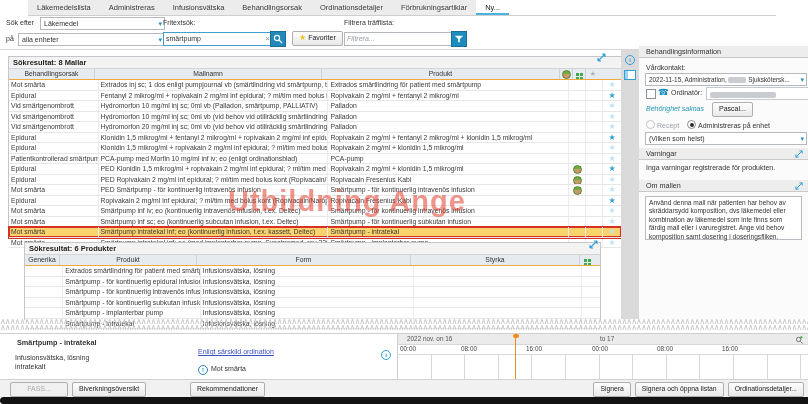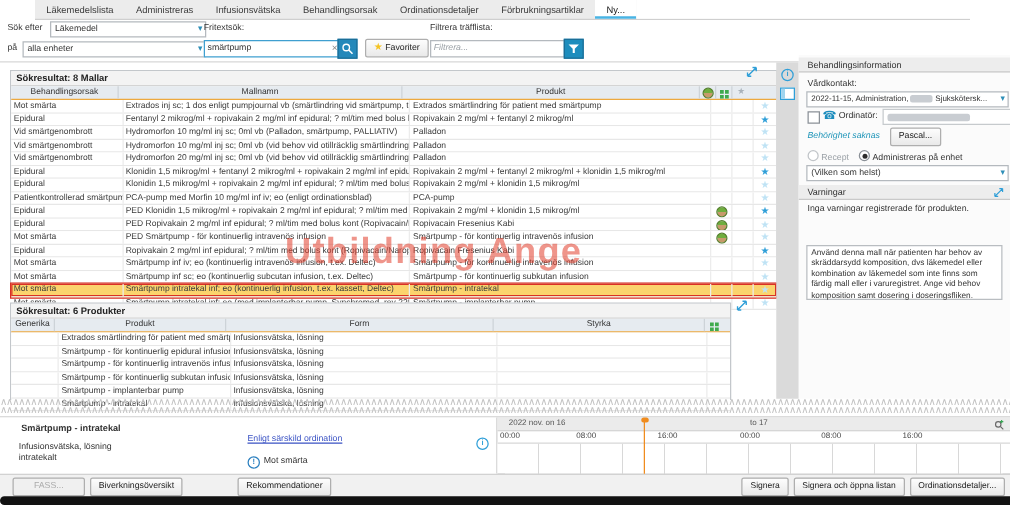--- a/index.html
+++ b/index.html
@@ -309,21 +309,21 @@
       <div class="c c-ic1"><span class="ped-icon" style="visibility: hidden;"></span></div>
       <div class="c c-ic2"></div>
       <div class="c c-star"><span class="star">★</span></div>
     </div>
   </div>
   </div>
   <svg class="expand-ic" style="left:597px;top:53px;" viewBox="0 0 9 9">
     <path d="M1 8 L8 1 M1 8 L1 5 M1 8 L4 8 M8 1 L5 1 M8 1 L8 4" stroke="#2f9fd8" stroke-width="1.1" fill="none"></path>
   </svg>
 
-  <div class="tbl" style="left:8px;top:242px;width:575px;height:76px;">
+  <div class="tbl" style="left:24px;top:242px;width:575px;height:76px;">
     <div class="tbl-title">Sökresultat: 6 Produkter</div>
     <div class="thead">
       <div class="th p2-gen">Generika</div>
       <div class="th p2-prod">Produkt</div>
       <div class="th p2-form">Form</div>
       <div class="th p2-styr">Styrka</div>
       <div class="th p2-ic"><span class="gsq"></span></div>
     </div>
     <div id="prod-rows">
     <div class="trow">
@@ -408,20 +408,26 @@
       <span>(Vilken som helst)</span>
       <span class="caret">▾</span>
     </div>
     <div class="sec-hdr" style="top:104px;">
       <span>Varningar</span>
       <svg style="position:absolute;right:5px;top:2px;" width="8" height="8" viewBox="0 0 9 9">
         <path d="M1 8 L8 1 M1 8 L1 5 M1 8 L4 8 M8 1 L5 1 M8 1 L8 4" stroke="#2f9fd8" stroke-width="1.1" fill="none"></path>
       </svg>
     </div>
     <span class="rp-lbl" style="left:7px;top:120px;">Inga varningar registrerade för produkten.</span>
+    <div class="sec-hdr" style="top:136px;">
+      <span>Om mallen</span>
+      <svg style="position:absolute;right:5px;top:2px;" width="8" height="8" viewBox="0 0 9 9">
+        <path d="M1 8 L8 1 M1 8 L1 5 M1 8 L4 8 M8 1 L5 1 M8 1 L8 4" stroke="#2f9fd8" stroke-width="1.1" fill="none"></path>
+      </svg>
+    </div>
     <div class="om-box" style="left:6px;top:152px;width:149px;height:38px;">Använd denna mall när patienten har behov av skräddarsydd komposition, dvs läkemedel eller kombination av läkemedel som inte finns som färdig mall eller i varuregistret. Ange vid behov komposition samt dosering i doseringsfliken.</div>
   </div>
 
   <div class="zigzag">
     <div class="zigzag-row">∧∧∧∧∧∧∧∧∧∧∧∧∧∧∧∧∧∧∧∧∧∧∧∧∧∧∧∧∧∧∧∧∧∧∧∧∧∧∧∧∧∧∧∧∧∧∧∧∧∧∧∧∧∧∧∧∧∧∧∧∧∧∧∧∧∧∧∧∧∧∧∧∧∧∧∧∧∧∧∧∧∧∧∧∧∧∧∧∧∧∧∧∧∧∧∧∧∧∧∧∧∧∧∧∧∧∧∧∧∧∧∧∧∧∧∧∧∧∧∧∧∧∧∧∧∧∧∧∧∧∧∧∧∧∧∧∧∧∧∧∧∧∧∧∧∧∧∧∧∧∧∧∧∧∧∧∧∧∧∧∧∧∧∧∧∧∧∧∧∧∧∧∧∧∧∧∧∧∧∧∧∧∧∧∧∧∧∧∧∧∧∧∧∧∧∧∧∧∧∧∧∧∧∧∧∧∧∧∧∧∧∧∧∧∧∧∧∧∧∧∧∧∧∧∧∧∧∧∧∧∧∧∧∧∧∧∧∧∧∧∧∧∧∧∧∧∧∧∧∧∧∧∧∧∧∧∧∧∧∧∧∧∧∧∧∧∧∧∧∧∧∧∧∧∧∧∧∧∧∧∧∧∧∧∧∧∧∧∧∧∧∧∧∧∧∧∧∧∧∧</div>
       <div class="zigzag-row">∧∧∧∧∧∧∧∧∧∧∧∧∧∧∧∧∧∧∧∧∧∧∧∧∧∧∧∧∧∧∧∧∧∧∧∧∧∧∧∧∧∧∧∧∧∧∧∧∧∧∧∧∧∧∧∧∧∧∧∧∧∧∧∧∧∧∧∧∧∧∧∧∧∧∧∧∧∧∧∧∧∧∧∧∧∧∧∧∧∧∧∧∧∧∧∧∧∧∧∧∧∧∧∧∧∧∧∧∧∧∧∧∧∧∧∧∧∧∧∧∧∧∧∧∧∧∧∧∧∧∧∧∧∧∧∧∧∧∧∧∧∧∧∧∧∧∧∧∧∧∧∧∧∧∧∧∧∧∧∧∧∧∧∧∧∧∧∧∧∧∧∧∧∧∧∧∧∧∧∧∧∧∧∧∧∧∧∧∧∧∧∧∧∧∧∧∧∧∧∧∧∧∧∧∧∧∧∧∧∧∧∧∧∧∧∧∧∧∧∧∧∧∧∧∧∧∧∧∧∧∧∧∧∧∧∧∧∧∧∧∧∧∧∧∧∧∧∧∧∧∧∧∧∧∧∧∧∧∧∧∧∧∧∧∧∧∧∧∧∧∧∧∧∧∧∧∧∧∧∧∧∧∧∧∧∧∧∧∧∧∧∧∧∧∧∧∧∧∧∧</div>
   </div>
 
   <div class="bpanel-sep"></div>
   <div class="blp">

